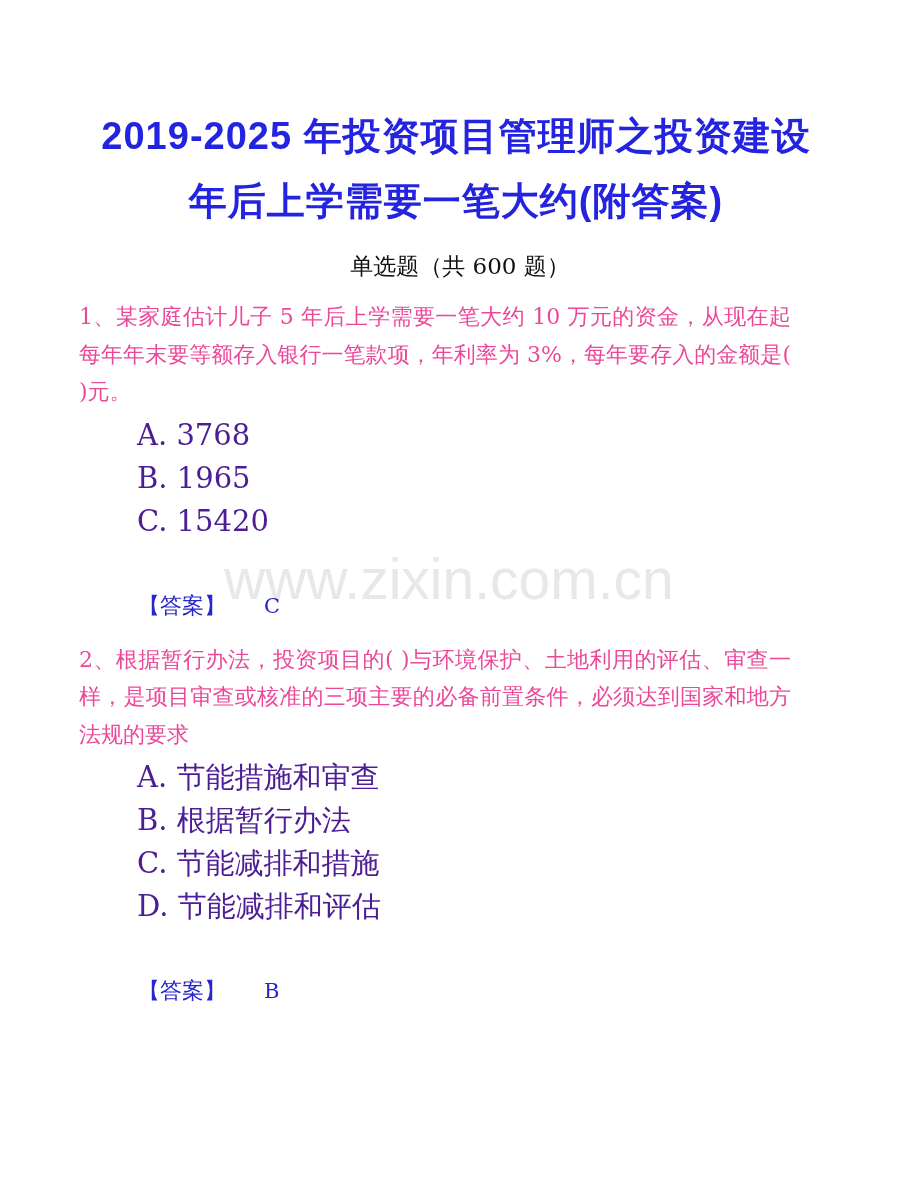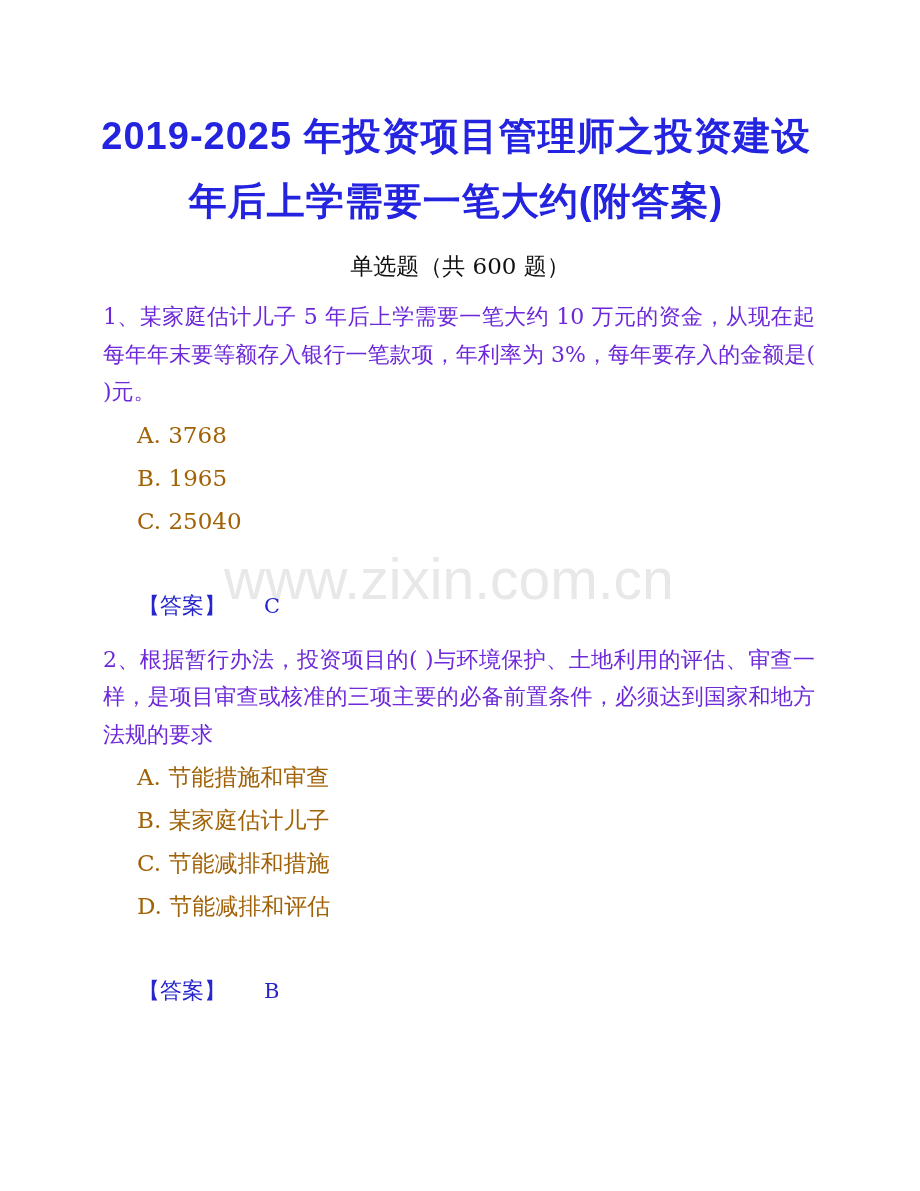--- a/index.html
+++ b/index.html
@@ -31,33 +31,33 @@
     margin-top: 16px;
     text-align: center;
     font-size: 23px;
     font-weight: 400;
     line-height: 32px;
     color: #111111;
   }
   .content { position: relative; z-index: 1; }
   .q-text {
     width: 712px;
-    margin: 16px 0 0 103px;
+    margin: 16px 0 0 79px;
     font-size: 22px;
     line-height: 37.5px;
     text-align: justify;
-    color: #6d28d9;
+    color: #ec4899;
   }
   .q2 .q-text { margin-top: 22px; }
   .options { margin-top: 3px; }
   .option {
     margin: 0 4px 0 137px;
-    font-size: 23px;
+    font-size: 29px;
     line-height: 43px;
-    color: #a16207;
+    color: #4c1d95;
   }
   .answer-row {
     margin: 50px 0 0 138px;
     font-size: 22px;
     line-height: 26px;
     color: #2626cc;
   }
   .answer-label { color: #2626cc; }
   .answer-value {
     display: inline-block;
@@ -92,32 +92,32 @@
       <span>年后上学需要一笔大约(附答案)</span>
     </h1>
 
     <div class="section-header">单选题（共 600 题）</div>
 
     <div class="question q1">
       <p class="q-text">1、某家庭估计儿子 5 年后上学需要一笔大约 10 万元的资金，从现在起每年年末要等额存入银行一笔款项，年利率为 3%，每年要存入的金额是( )元。</p>
       <div class="options">
         <p class="option">A. 3768</p>
         <p class="option">B. 1965</p>
-        <p class="option">C. 25040</p>
+        <p class="option">C. 15420</p>
       </div>
       <div class="answer-row">
         <span class="answer-label">【答案】</span><span class="answer-value">C</span>
       </div>
     </div>
 
     <div class="question q2">
       <p class="q-text">2、根据暂行办法，投资项目的( )与环境保护、土地利用的评估、审查一样，是项目审查或核准的三项主要的必备前置条件，必须达到国家和地方法规的要求</p>
       <div class="options">
         <p class="option">A. 节能措施和审查</p>
-        <p class="option">B. 某家庭估计儿子</p>
+        <p class="option">B. 根据暂行办法</p>
         <p class="option">C. 节能减排和措施</p>
         <p class="option">D. 节能减排和评估</p>
       </div>
       <div class="answer-row">
         <span class="answer-label">【答案】</span><span class="answer-value">B</span>
       </div>
     </div>
 
   </div>
 </div>

